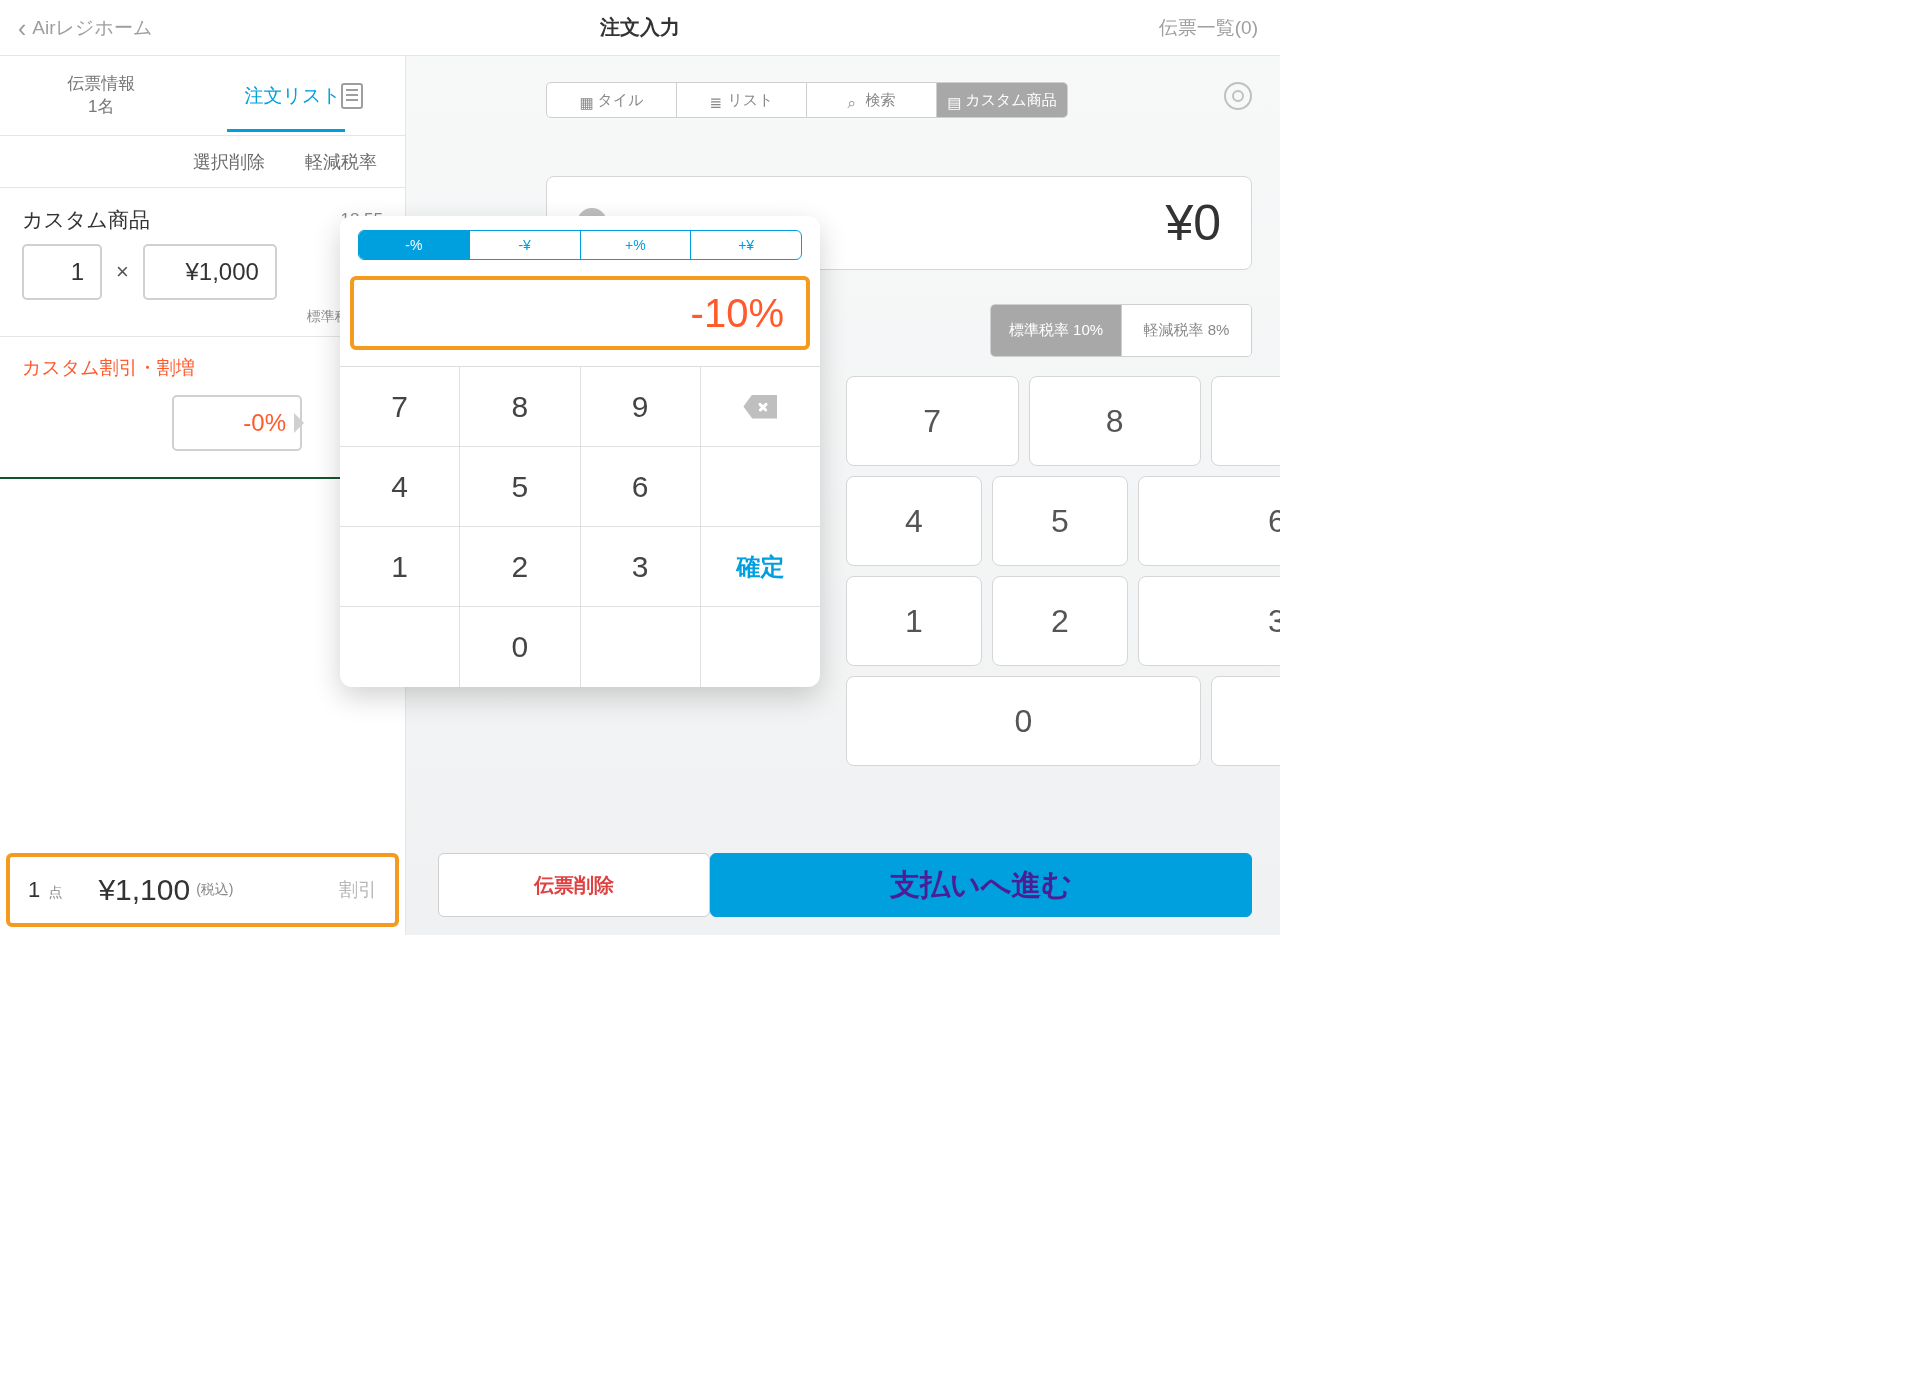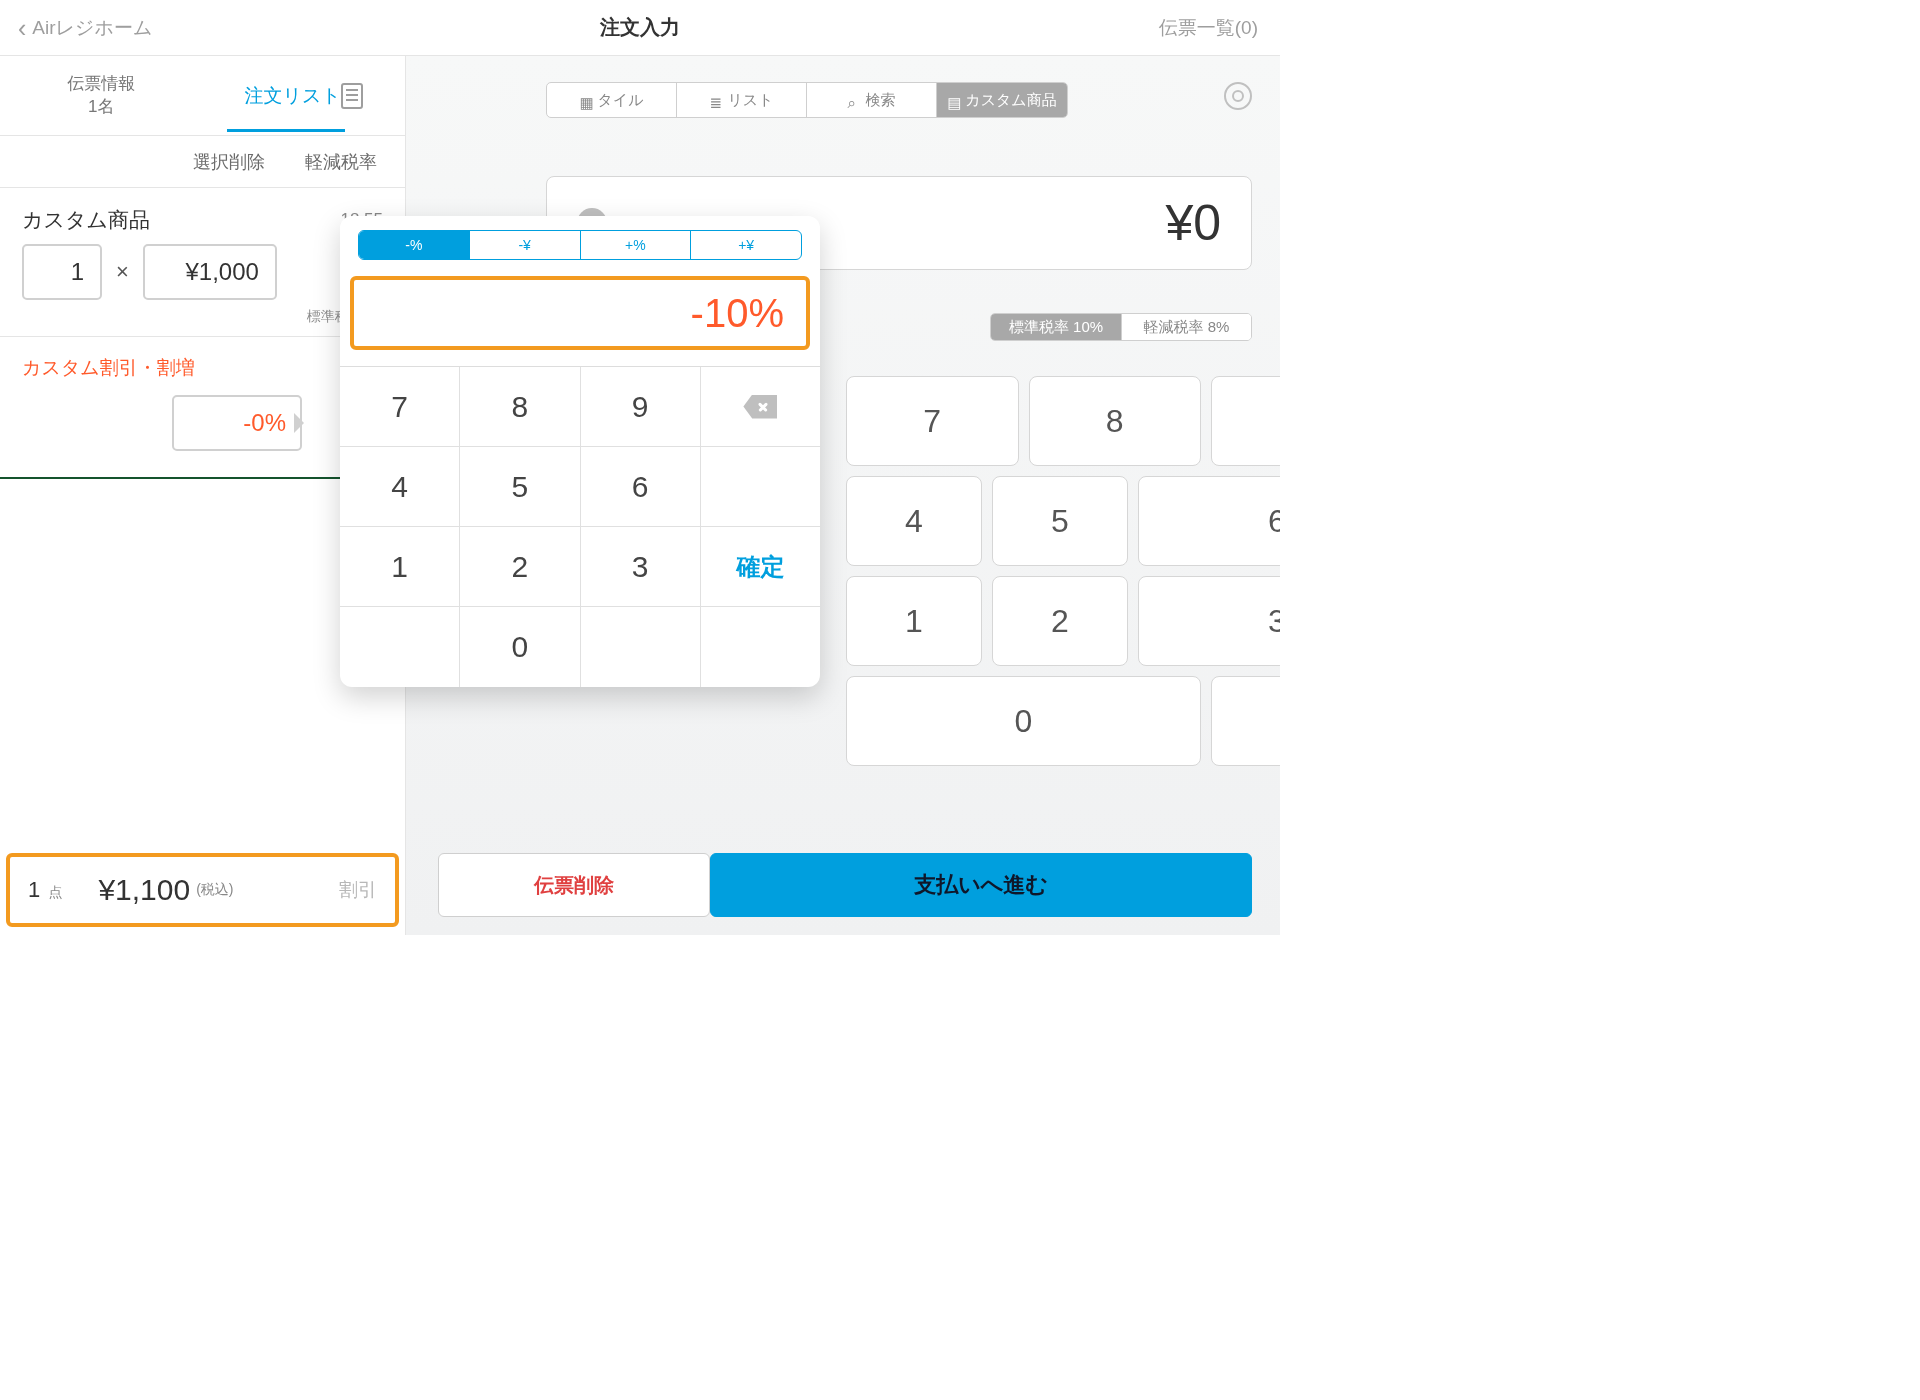--- a/index.html
+++ b/index.html
@@ -58,40 +58,40 @@
   .modebar div:last-child{border-right:none; background:#a8a8a8; color:#fff;}
   .gear { position:absolute; top:26px; right:28px; width:28px; height:28px; border:2px solid #c0c0c0; border-radius:50%; }
   .gear::before{content:""; position:absolute; inset:6px; border:2px solid #c0c0c0; border-radius:50%;}
 
   .display { position:absolute; top:120px; left:140px; right:28px; height:94px; border:1px solid #d6d6d6; border-radius:8px; background:#fff; display:flex; align-items:center; justify-content:space-between; padding:0 30px;}
   .display .clr{ width:30px;height:30px;border-radius:50%;background:#bfbfbf;position:relative;}
   .display .clr::before,.display .clr::after{content:"";position:absolute;left:50%;top:50%;width:14px;height:3px;background:#fff;border-radius:2px;}
   .display .clr::before{transform:translate(-50%,-50%) rotate(45deg);} .display .clr::after{transform:translate(-50%,-50%) rotate(-45deg);}
   .display .val{font-size:50px; color:#333; font-weight:400;}
 
-  .taxseg { position:absolute; top:257px; right:28px; display:flex; border:1px solid #cfcfcf; border-radius:5px; overflow:hidden; height:28px;}
+  .taxseg { position:absolute; top:248px; right:28px; display:flex; border:1px solid #cfcfcf; border-radius:5px; overflow:hidden; height:53px;}
   .taxseg div{ width:130px; display:flex; align-items:center; justify-content:center; font-size:15px;}
   .taxseg div:first-child{background:#a8a8a8;color:#fff;}
   .taxseg div:last-child{background:#fff;color:#888; border-left:1px solid #cfcfcf;}
 
   .bgpad { position:absolute; top:320px; left:440px; width:720px; height:390px; }
   .bgpad .row{display:flex; height:90px; margin-bottom:10px;}
   .bgpad .k{border:1px solid #d6d6d6; border-radius:8px; background:#fff; flex:1; margin-right:10px; display:flex;align-items:center;justify-content:center; font-size:32px; color:#555;}
   .bgpad .k:last-child{margin-right:0;}
   .bgpad .wide{flex:2.06;}
   .bgpad .add{background:#d4d4d4;color:#888;}
   .bksp-shape{width:34px;height:24px;background:#bfbfbf;clip-path:polygon(26% 0,100% 0,100% 100%,26% 100%,0 50%);position:relative;}
   .bksp-shape::before,.bksp-shape::after{content:"";position:absolute;left:58%;top:50%;width:11px;height:2.5px;background:#fff;border-radius:2px;}
   .bksp-shape::before{transform:translate(-50%,-50%) rotate(45deg);} .bksp-shape::after{transform:translate(-50%,-50%) rotate(-45deg);}
 
   .rfoot{ position:absolute; bottom:18px; left:32px; right:28px; display:flex; }
   .rfoot button{ flex:1; height:64px; border:1px solid #cfcfcf; border-radius:6px; background:#fff; font-size:20px; cursor:pointer;}
   .rfoot .del{color:#e04040; font-weight:600;}
   .rfoot .hold{color:#333; background:#eceeef;}
-  .rfoot .pay{flex:2; background:#009fde; color:#0f172a; border-color:#009fde; font-weight:600; font-size:22px;}
+  .rfoot .pay{flex:2; background:#009fde; color:#4c1d95; border-color:#009fde; font-weight:600; font-size:30px;}
 
   
   .popup{ position:absolute; left:340px; top:216px; width:480px; background:#fff; border-radius:12px; box-shadow:0 10px 28px rgba(0,0,0,.18); padding:14px 0 0 0; z-index:50;}
   .popup-tabs{ display:flex; margin:0 18px; border:1px solid #009fde; border-radius:6px; overflow:hidden; height:30px;}
   .popup-tabs div{flex:1; display:flex; align-items:center; justify-content:center; font-size:14px; color:#009fde; border-right:1px solid #009fde;}
   .popup-tabs div:last-child{border-right:none;}
   .popup-tabs .act{background:#009fde; color:#fff;}
   .popup-disp{ margin:16px 10px 0 10px; height:74px; border:4px solid #f39a1f; border-radius:6px; display:flex; align-items:center; justify-content:flex-end; padding:0 22px; font-size:40px; color:#ff5a2b;}
   .popup-pad{ margin-top:16px; border-top:1px solid #ddd;}
   .popup-pad .prow{display:flex; height:80px;}

